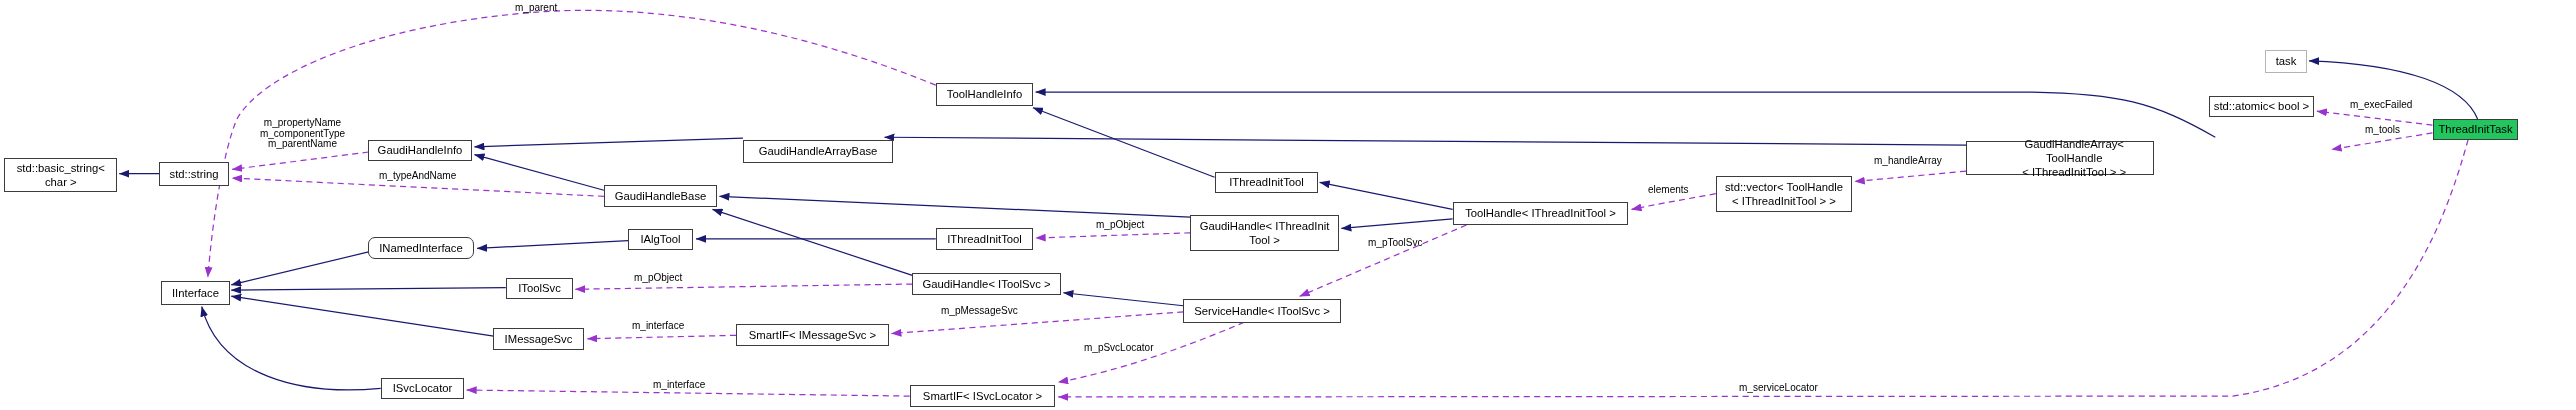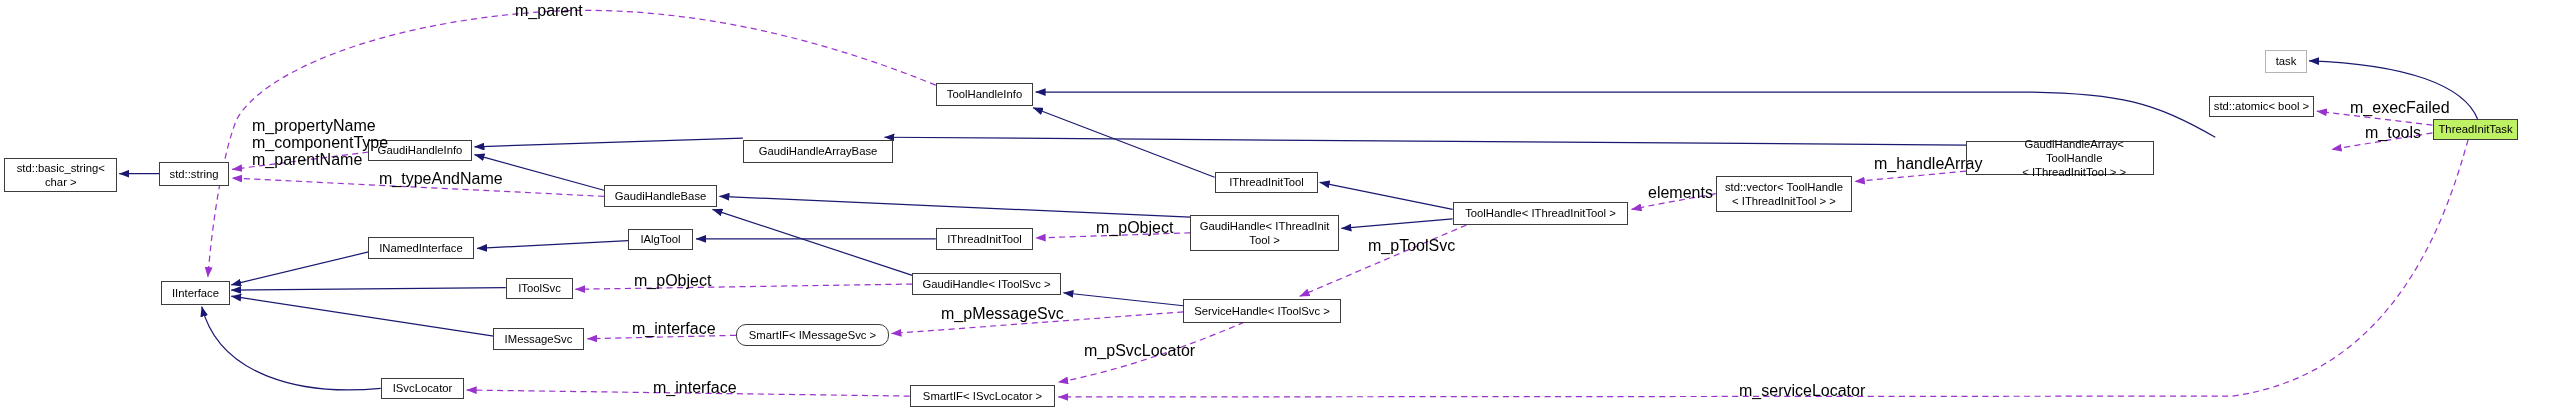--- a/index.html
+++ b/index.html
@@ -3,23 +3,23 @@
 <meta charset="utf-8">
 <style>
   html,body{margin:0;padding:0;background:#fff;}
   .stage{position:relative;width:2576px;height:410px;background:#fff;
          font-family:"Liberation Sans",sans-serif;overflow:hidden;}
   .edges{position:absolute;left:0;top:0;width:2576px;height:410px;}
   .node{position:absolute;display:flex;align-items:center;justify-content:center;
         box-sizing:border-box;background:#fff;border:1.3px solid #3c3c3c;
         color:#000;font-size:11.3px;line-height:1.25;text-align:center;
         white-space:pre-line;padding:0 1.7px;}
-  .node.focus{background:#bef264;}
+  .node.focus{background:#22c55e;}
   .node.external{border-color:#b4b4b4;}
-  .edge-label{position:absolute;color:#000;font-size:16px;line-height:1.05;
+  .edge-label{position:absolute;color:#000;font-size:10px;line-height:1.05;
         white-space:pre-line;text-align:center;}
 </style>
 </head>
 <body>
 
 <div class="stage">
 
   <svg class="edges" width="2576" height="410" viewBox="0 0 2965 472" xmlns="http://www.w3.org/2000/svg">
     <defs>
       <marker id="mInh" viewBox="0 0 12 9" refX="11.5" refY="4.5" markerWidth="12" markerHeight="9" markerUnits="userSpaceOnUse" orient="auto">
@@ -70,27 +70,27 @@
     </g>
   </svg>
 
   <div class="node" style="left:4.3px;top:158px;width:113px;height:34px;">std::basic_string&lt;
 char &gt;</div>
   <div class="node" style="left:159px;top:162px;width:70px;height:23.5px;">std::string</div>
   <div class="node" style="left:368px;top:140px;width:104px;height:21px;">GaudiHandleInfo</div>
   <div class="node" style="left:604px;top:185px;width:113px;height:22px;">GaudiHandleBase</div>
   <div class="node" style="left:743px;top:140px;width:150px;height:22.6px;">GaudiHandleArrayBase</div>
   <div class="node" style="left:936px;top:83px;width:97px;height:22.6px;">ToolHandleInfo</div>
-  <div class="node" style="left:368px;top:237px;width:106px;height:22px;">INamedInterface</div>
+  <div class="node" style="left:368px;top:237px;width:106px;height:22px;border-radius:7px;">INamedInterface</div>
   <div class="node" style="left:628px;top:229px;width:65px;height:21px;">IAlgTool</div>
   <div class="node" style="left:161px;top:281px;width:69px;height:23.5px;">IInterface</div>
   <div class="node" style="left:506px;top:278px;width:67px;height:21px;">IToolSvc</div>
   <div class="node" style="left:493px;top:328px;width:91px;height:22px;">IMessageSvc</div>
   <div class="node" style="left:381px;top:378px;width:83px;height:21px;">ISvcLocator</div>
-  <div class="node" style="left:736px;top:324px;width:153px;height:22px;border-radius:10px;">SmartIF&lt; IMessageSvc &gt;</div>
+  <div class="node" style="left:736px;top:324px;width:153px;height:22px;">SmartIF&lt; IMessageSvc &gt;</div>
   <div class="node" style="left:910px;top:385px;width:145px;height:22px;">SmartIF&lt; ISvcLocator &gt;</div>
   <div class="node" style="left:912px;top:273px;width:149px;height:22px;">GaudiHandle&lt; IToolSvc &gt;</div>
   <div class="node" style="left:936px;top:228px;width:97px;height:22px;">IThreadInitTool</div>
   <div class="node" style="left:1215px;top:172px;width:103px;height:21px;">IThreadInitTool</div>
   <div class="node" style="left:1190px;top:215px;width:149px;height:36px;">GaudiHandle&lt; IThreadInit
 Tool &gt;</div>
   <div class="node" style="left:1453px;top:202px;width:175px;height:22.6px;">ToolHandle&lt; IThreadInitTool &gt;</div>
   <div class="node" style="left:1183px;top:299px;width:158px;height:23.5px;">ServiceHandle&lt; IToolSvc &gt;</div>
   <div class="node" style="left:1716px;top:176px;width:136px;height:36px;">std::vector&lt; ToolHandle
 &lt; IThreadInitTool &gt; &gt;</div>

